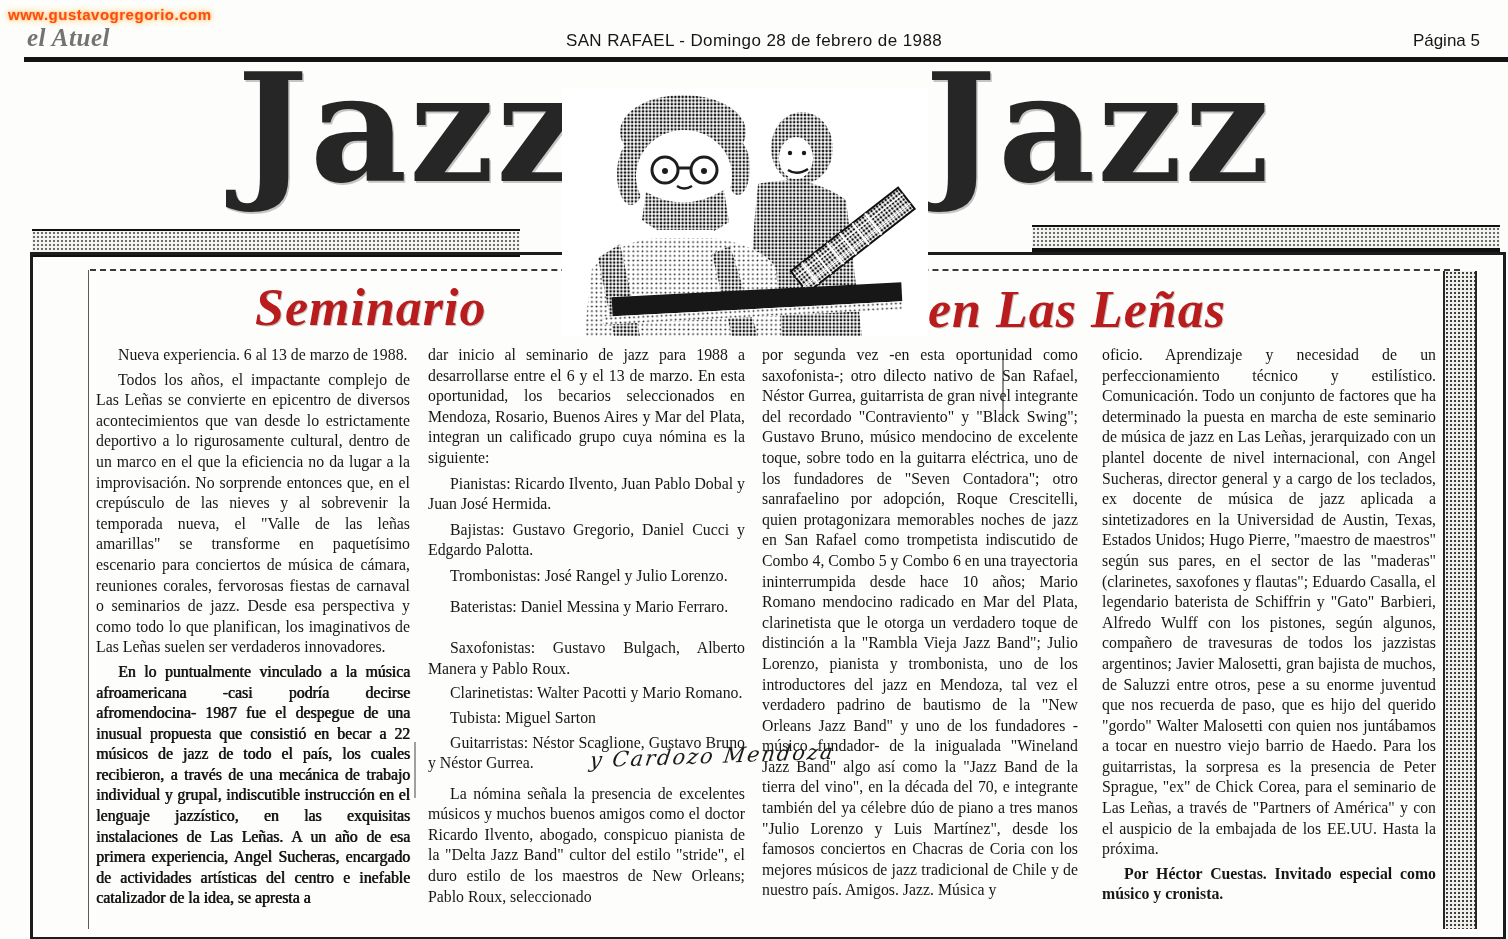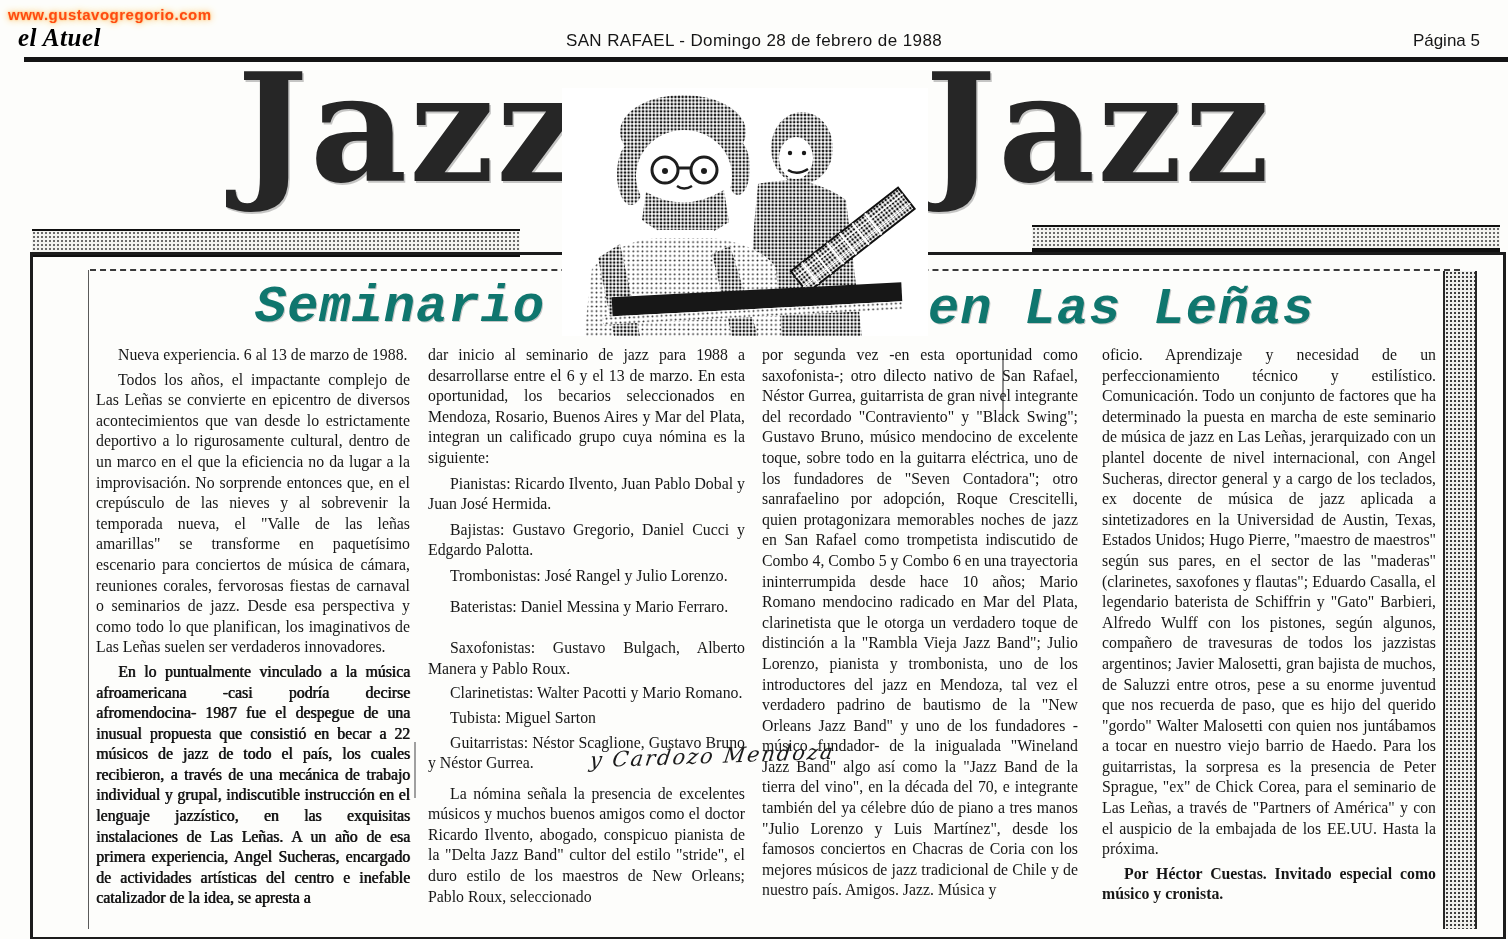--- a/index.html
+++ b/index.html
@@ -10,22 +10,22 @@
   }
   
   .watermark{
     position:absolute;left:8px;top:6px;
     font:bold 15px "Liberation Sans",sans-serif;
     color:#ff4a12;letter-spacing:.5px;
     text-shadow:0 0 6px #ffc87a,0 0 2px #ffae4d,0 0 10px #ffe2b0;
     text-align:center;
   }
   .paper-name{
-    position:absolute;left:18px;top:24px;
-    font:bold italic 25px "Liberation Serif",serif;letter-spacing:.5px;color:#000000;
+    position:absolute;left:27px;top:24px;
+    font:bold italic 25px "Liberation Serif",serif;letter-spacing:.5px;color:#737373;
   }
   .dateline{
     position:absolute;left:0;top:31px;width:100%;text-align:center;
     font:17px "Liberation Sans",sans-serif;color:#161616;letter-spacing:.4px;
   }
   .page-number{
     position:absolute;right:28px;top:31px;
     font:17px "Liberation Sans",sans-serif;color:#161616;
   }
   .top-rule{position:absolute;left:24px;right:0;top:57px;height:5px;background:#141414;}
@@ -61,22 +61,22 @@
   }
   .side-strip{
     position:absolute;left:1443px;width:30px;top:271px;height:658px;
     background-image:radial-gradient(#3e3e3e 1.15px,transparent 1.45px);
     background-size:4px 4px;background-color:#efefec;
     border-left:2px solid #262626;border-right:2px solid #262626;z-index:1;
   }
   
   .subhead{
     position:absolute;z-index:2;
-    font-family:Liberation Mono, monospace;font-style:italic;font-weight:bold;
-    font-size:52px;color:#0f766e;letter-spacing:1px;
+    font-family:Liberation Serif, serif;font-style:italic;font-weight:bold;
+    font-size:52px;color:#b91c1c;letter-spacing:1px;
     text-shadow:1px 1px 0 rgba(40,40,40,.25);
   }
   .subhead.left{left:255px;top:278px;}
   .subhead.right{left:928px;top:280px;}
   
   .photo{position:absolute;left:562px;top:88px;width:366px;height:248px;z-index:3;}
   .photo svg{display:block;}
   
   .col{
     position:absolute;top:341px;height:588px;overflow:hidden;z-index:2;

